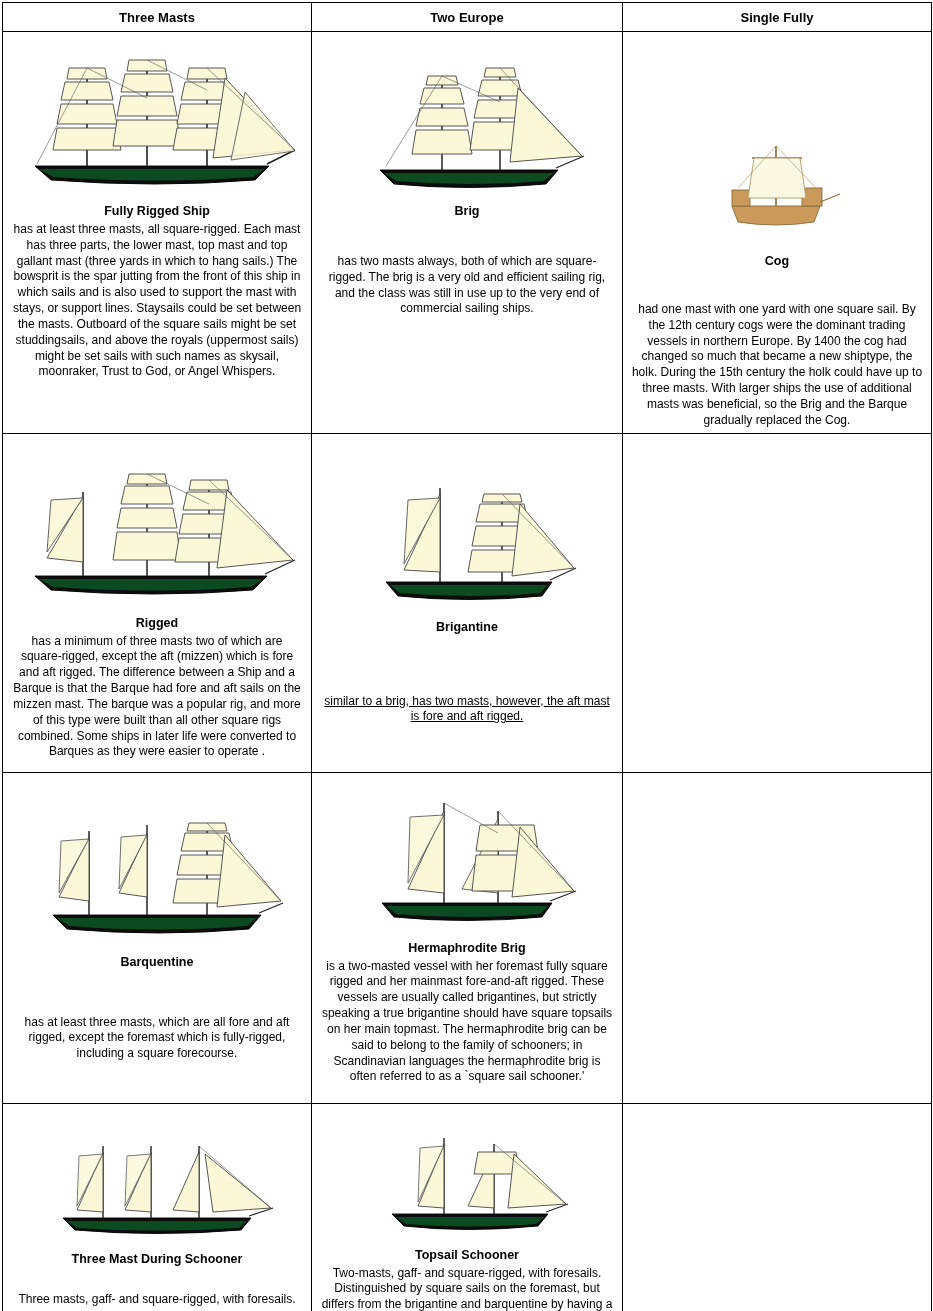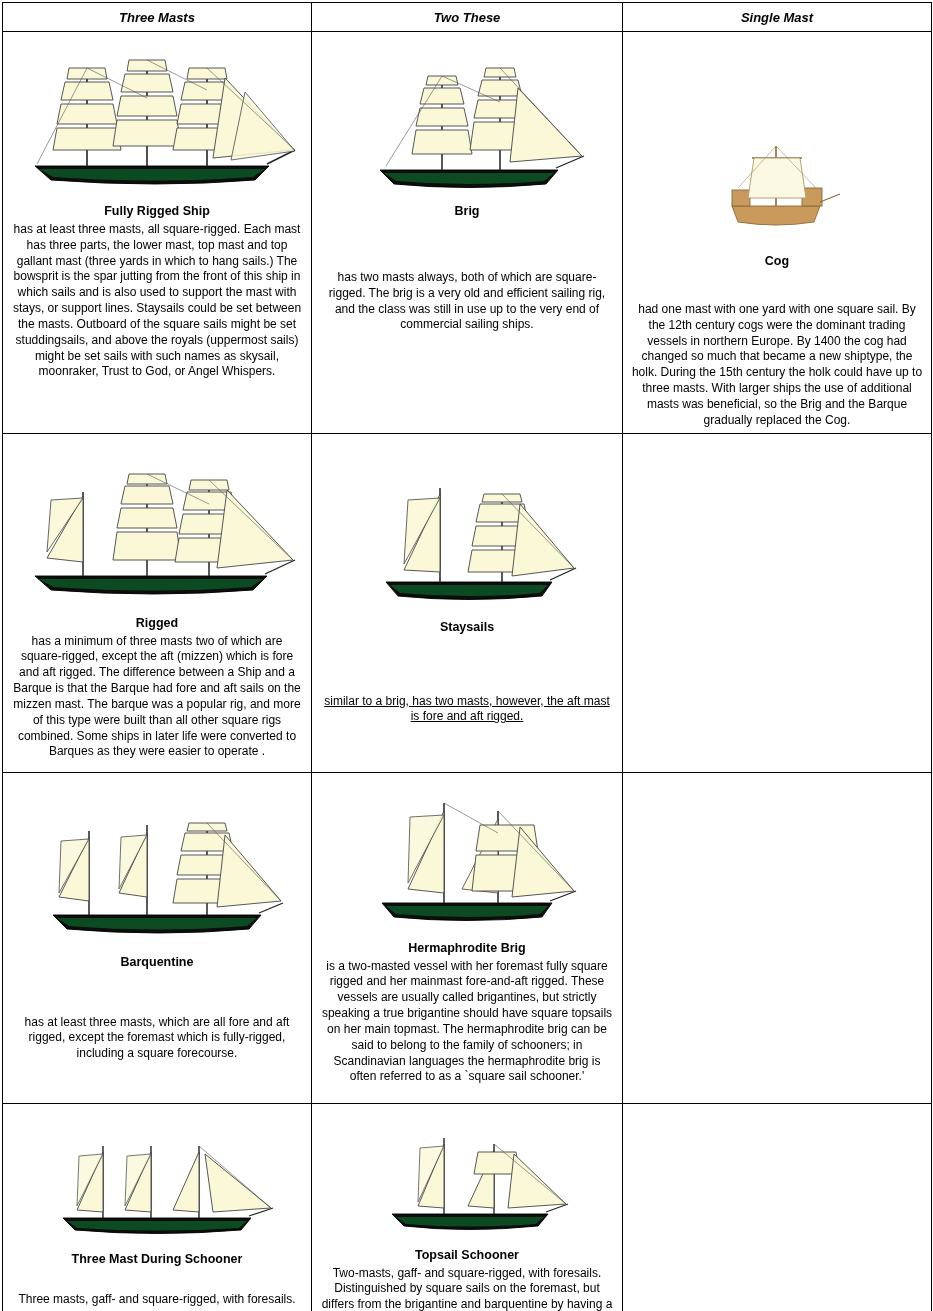--- a/index.html
+++ b/index.html
@@ -31,21 +31,20 @@
     border: 1px solid #000000;
     vertical-align: top;
     padding: 0;
   }
   table.rig-table th {
     height: 28px;
     font-size: 13px;
     font-weight: bold;
     text-align: center;
     vertical-align: middle;
-    font-style: italic;
   }
   col.c1 { width: 309px; }
   col.c2 { width: 311px; }
   col.c3 { width: 309px; }
 
   .cell-inner {
     padding: 6px 6px 4px 6px;
     box-sizing: border-box;
     display: flex;
     flex-direction: column;
@@ -82,22 +81,22 @@
 <div class="sheet">
 <table class="rig-table">
   <colgroup>
         <col class="c1">
         <col class="c2">
         <col class="c3">
       </colgroup>
   <thead>
     <tr>
       <th>Three Masts</th>
-      <th>Two These</th>
-      <th>Single Mast</th>
+      <th>Two Europe</th>
+      <th>Single Fully</th>
     </tr>
   </thead>
   <tbody>
 
     <tr class="row1">
       <td>
         <div class="cell-inner">
           <span>
             <svg class="ship-art" width="280" height="160" viewBox="0 0 280 160" aria-hidden="true">
               <g stroke="#333" stroke-width="0.9" fill="none">
@@ -160,21 +159,21 @@
                 <path d="M132 84 L184 84 L188 112 L128 112 Z" fill="#fbf8d8" stroke="#444"></path>
                 <path d="M144 30 L172 30 L174 39 L142 39 Z" fill="#fbf8d8" stroke="#444"></path>
                 <path d="M168 124 L240 118 L176 50 Z" fill="#fbf8d8" stroke="#444"></path>
                 <line x1="100" y1="38" x2="158" y2="64" stroke="#555" stroke-width="0.6"></line>
                 <line x1="158" y1="30" x2="240" y2="118" stroke="#555" stroke-width="0.6"></line>
                 <line x1="100" y1="38" x2="44" y2="128" stroke="#555" stroke-width="0.6"></line>
               </g>
             </svg>
           </span>
           <div class="ship-name">Brig</div>
-          <div class="ship-desc" style="margin-top:48px;">has two masts always, both of which are square-rigged. The brig is a very old and efficient sailing rig, and the class was still in use up to the very end of commercial sailing ships.</div>
+          <div class="ship-desc" style="margin-top:32px;">has two masts always, both of which are square-rigged. The brig is a very old and efficient sailing rig, and the class was still in use up to the very end of commercial sailing ships.</div>
         </div>
       </td>
 
       <td>
         <div class="cell-inner">
           <span>
             <svg class="ship-art" width="150" height="120" viewBox="0 0 150 120" style="margin-top:90px;" aria-hidden="true">
               <g stroke="#8a6a3a" stroke-width="0.9" fill="none">
                 <path d="M30 78 L118 78 L112 94 Q74 100 36 94 Z" fill="#c99a5b" stroke="#8a6a3a"></path>
                 <rect x="30" y="62" width="18" height="16" fill="#c99a5b" stroke="#8a6a3a"></rect>
@@ -246,21 +245,21 @@
 
                 <path d="M128 50 L172 50 L176 68 L124 68 Z" fill="#fbf8d8" stroke="#444"></path>
                 <path d="M124 72 L176 72 L180 92 L120 92 Z" fill="#fbf8d8" stroke="#444"></path>
                 <path d="M120 96 L180 96 L184 118 L116 118 Z" fill="#fbf8d8" stroke="#444"></path>
                 <path d="M132 40 L168 40 L170 48 L130 48 Z" fill="#fbf8d8" stroke="#444"></path>
                 <path d="M160 122 L222 114 L168 50 Z" fill="#fbf8d8" stroke="#444"></path>
                 <line x1="150" y1="40" x2="222" y2="114" stroke="#555" stroke-width="0.6"></line>
               </g>
             </svg>
           </span>
-          <div class="ship-name">Staysails</div>
+          <div class="ship-name">Brigantine</div>
           <div class="ship-desc" style="margin-top:56px;text-decoration:underline;">similar to a brig, has two masts, however, the aft mast is fore and aft rigged.</div>
         </div>
       </td>
 
       <td>
         <div class="empty-cell"></div>
       </td>
     </tr>
 
     <tr class="row3">

